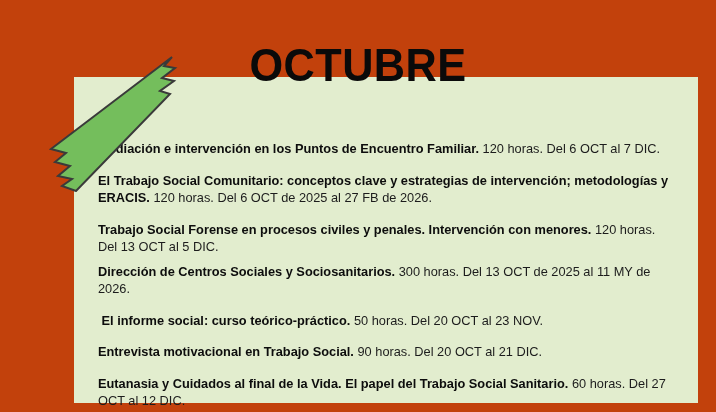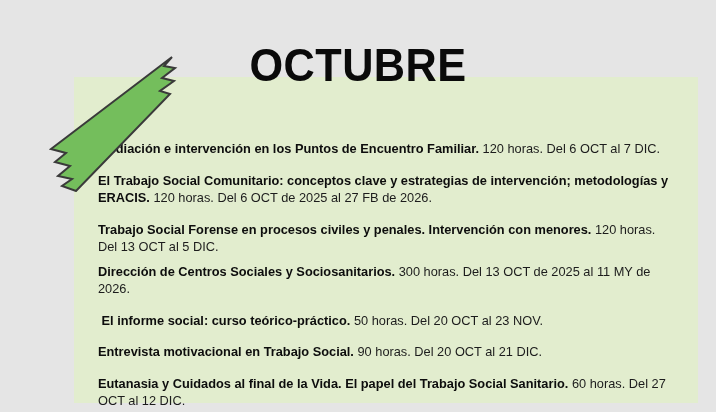--- a/index.html
+++ b/index.html
@@ -16,21 +16,21 @@
     font-family: "Liberation Sans", "DejaVu Sans", sans-serif;
     -webkit-font-smoothing: antialiased;
   }
 
   #poster {
     position: absolute;
     left: 0;
     top: 0;
     width: 716px;
     height: 412px;
-    background: #e5e5e5;
+    background: #c2410c;
   }
 
   
   #month-title {
     position: absolute;
     left: 0;
     top: 8px;
     width: 716px;
     text-align: center;
     font-size: 46px;

